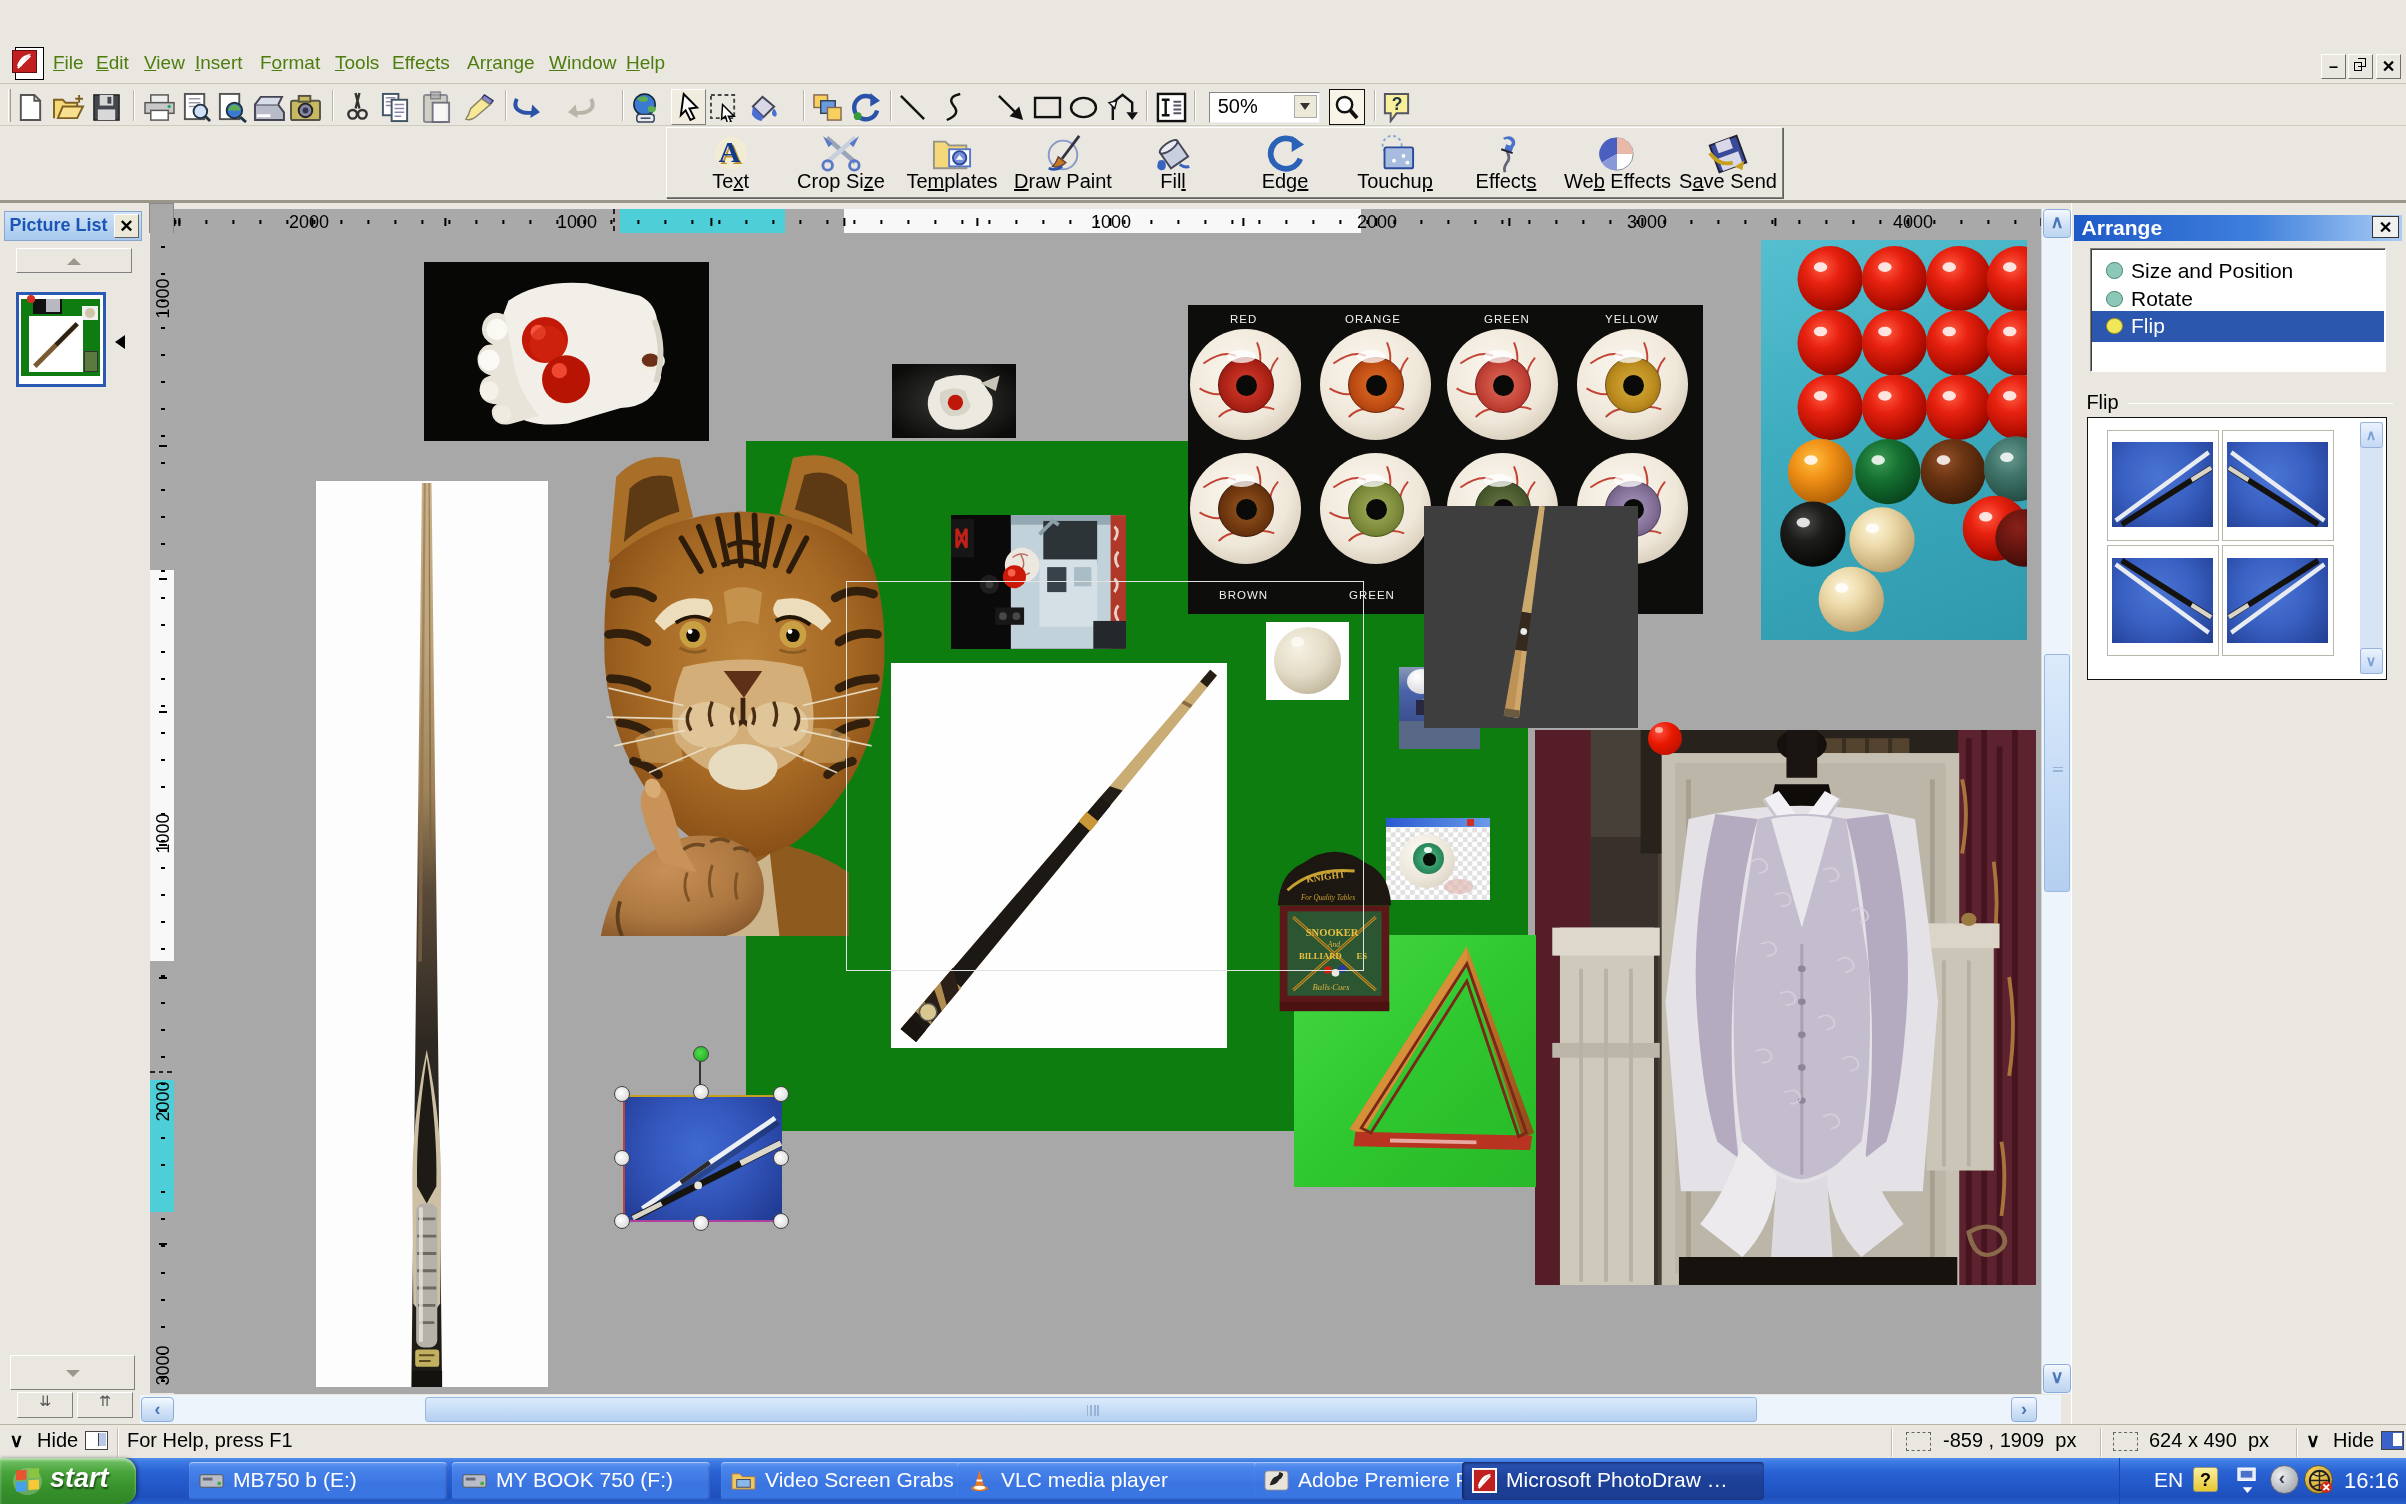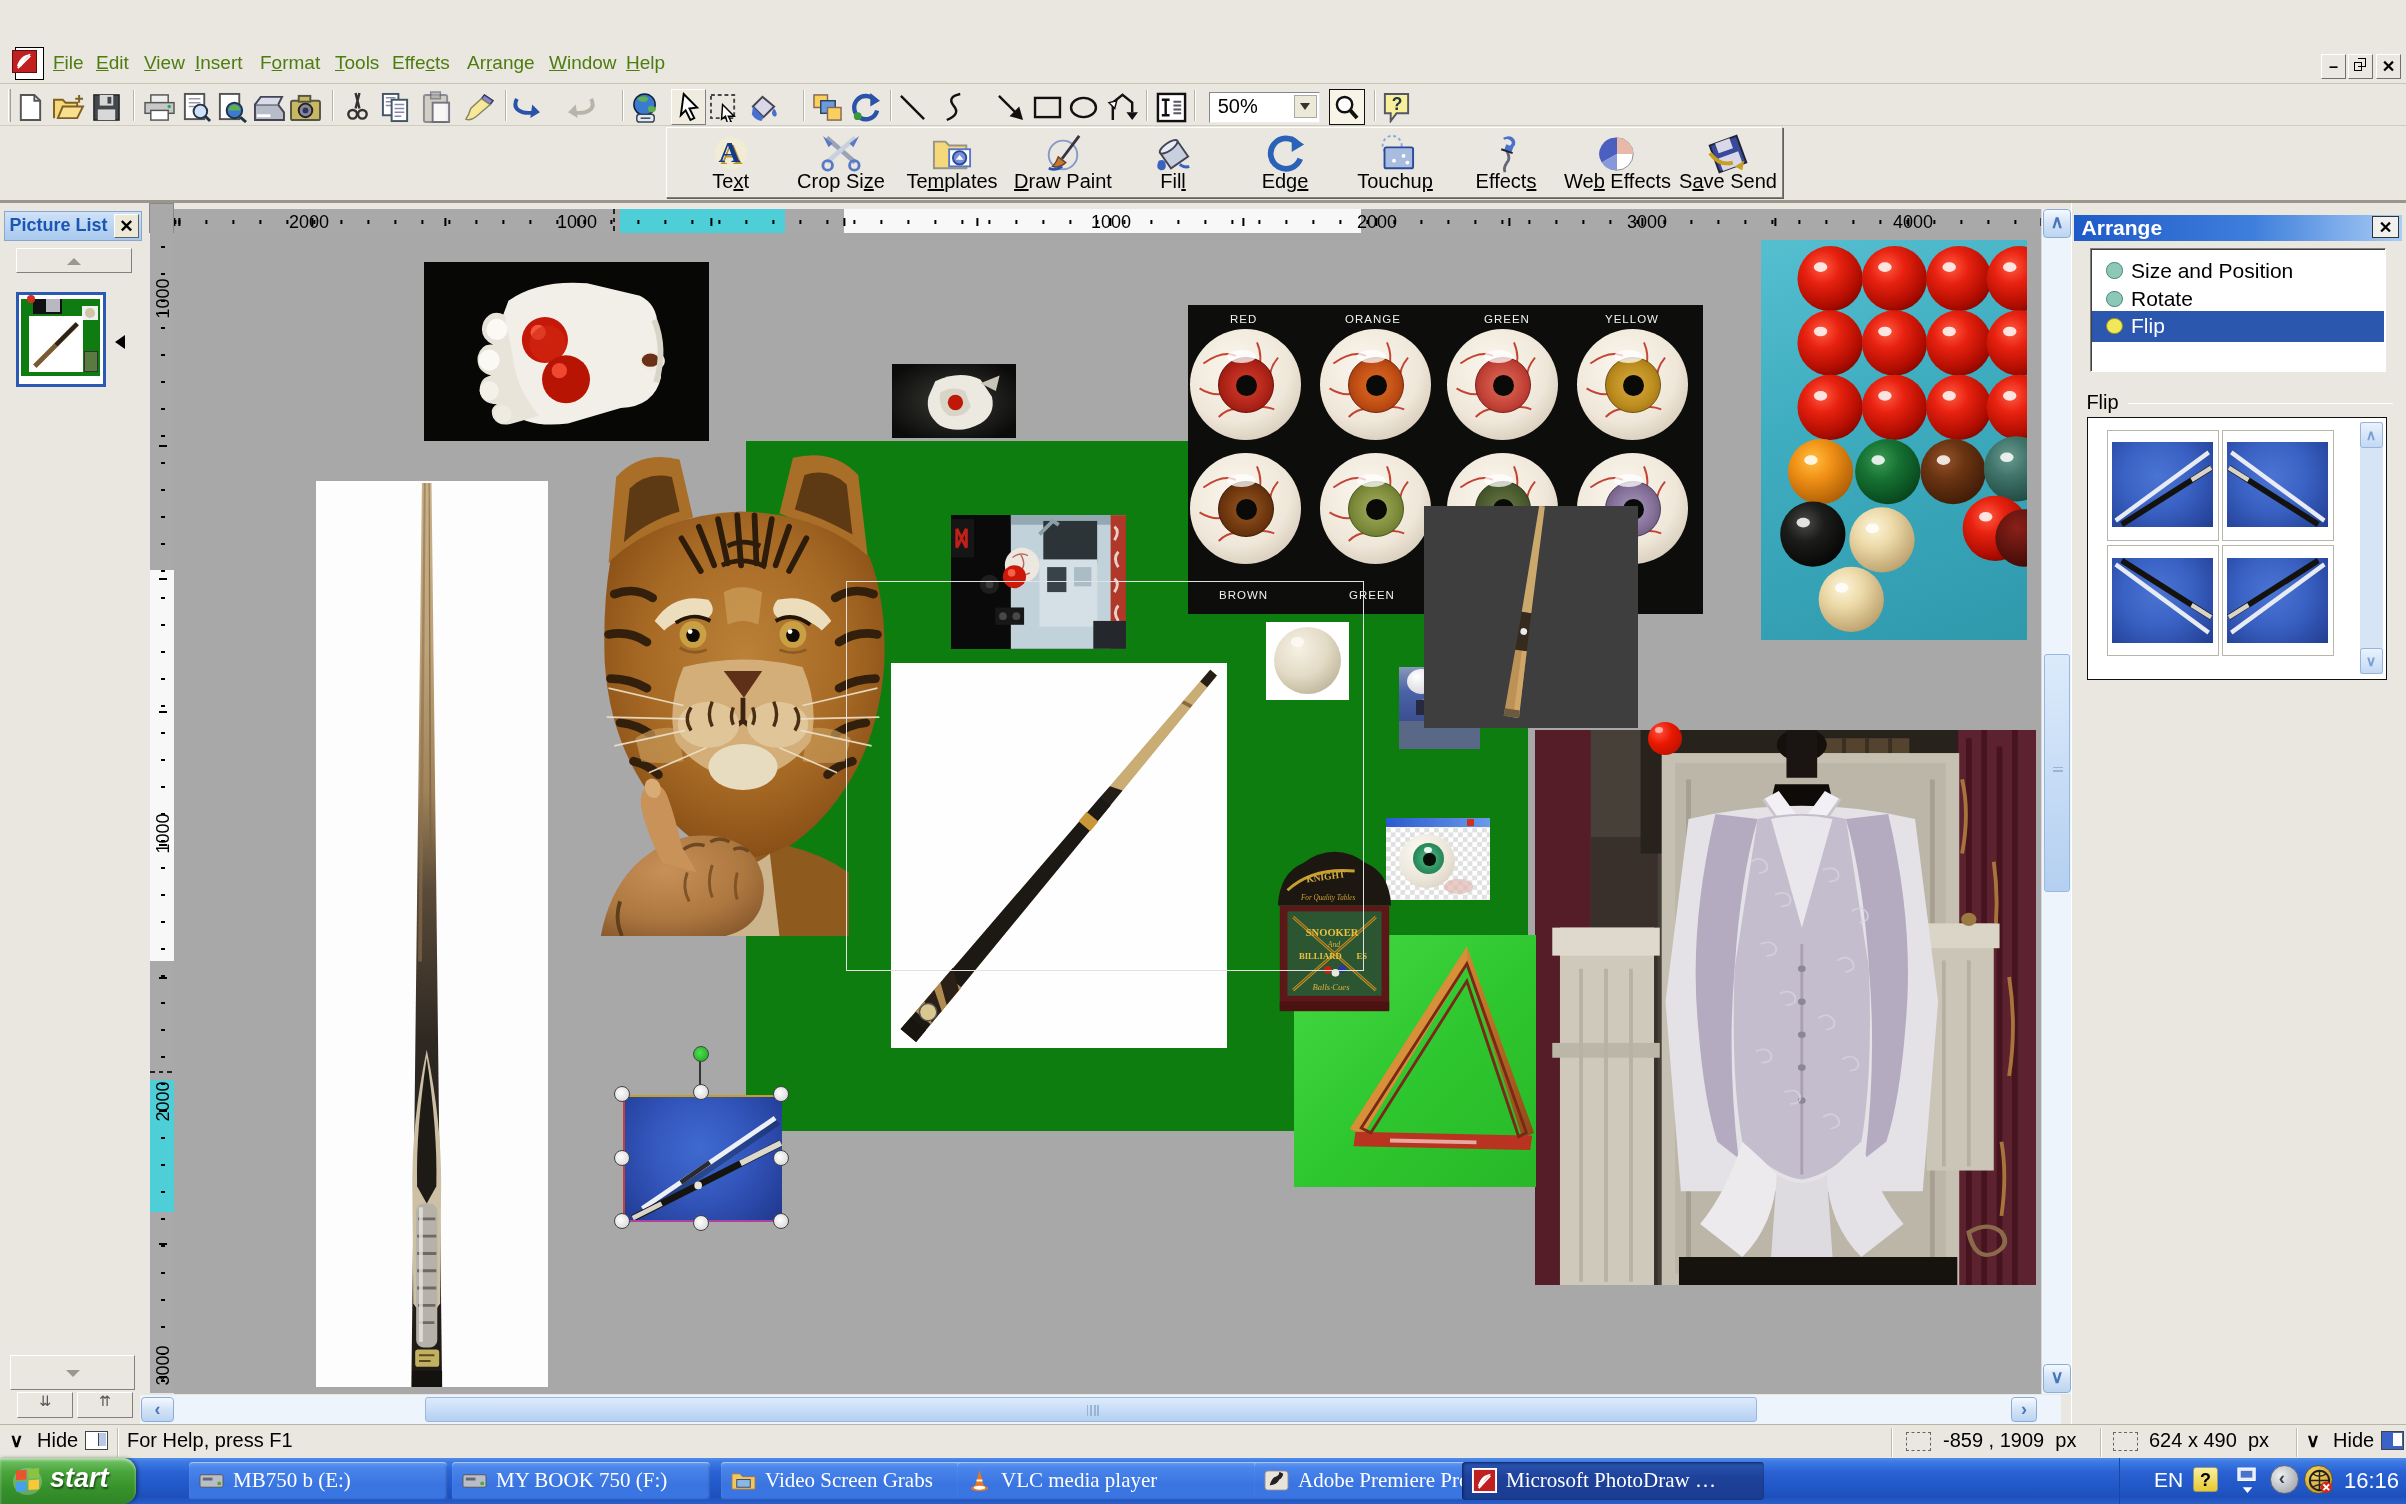--- a/index.html
+++ b/index.html
@@ -80,21 +80,21 @@
 .chev { color:#4a76b8; font-size:18px; font-weight:bold; text-align:center; line-height:25px; }
 
 
 #statusbar { left:0; top:1424px; width:2407px; height:35px; background:#e9e7df; border-top:1.9px solid #b8b5a4; font-size:20px; }
 .sbsep { position:absolute; top:2.9px; width:1.9px; height:29px; background:#c0bdac; border-right:1px solid #fff; }
 
 
 #taskbar { left:0; top:1458px; width:2407px; height:46px; background:linear-gradient(180deg,#4f8ee8 0%,#3d7be4 8%,#2a62d4 30%,#2258c8 60%,#1e50bc 85%,#2860cc 100%); }
 #startbtn { left:0; top:0; width:136px; height:46px; border-radius:0 13.4px 13.4px 0; background:linear-gradient(180deg,#77c46b 0%,#4aa53c 30%,#37922b 65%,#2f8526 100%); box-shadow:inset 0 1.9px 2.9px rgba(255,255,255,0.5), 1.9px 0 3.8px rgba(0,0,0,0.4); }
 #startbtn .st { position:absolute; left:50px; top:4.8px; color:#fff; font-size:27px; font-weight:bold; font-style:italic; text-shadow:1px 1.9px 1.9px rgba(0,0,0,0.5); }
-.taskbtn { position:absolute; top:3.8px; height:38px; border-radius:3.8px; background:linear-gradient(180deg,#639af0 0%,#4a85ec 15%,#3a74e0 60%,#3a77e4 100%); box-shadow:inset 0 1px 1px rgba(255,255,255,0.5), inset -1px -1px 1.9px rgba(0,0,60,0.3); color:#fff; font-size:21px;font-family:Liberation Serif, serif; }
+.taskbtn { position:absolute; top:3.8px; height:38px; border-radius:3.8px; background:linear-gradient(180deg,#639af0 0%,#4a85ec 15%,#3a74e0 60%,#3a77e4 100%); box-shadow:inset 0 1px 1px rgba(255,255,255,0.5), inset -1px -1px 1.9px rgba(0,0,60,0.3); color:#fff; font-size:21px; }
 .taskbtn .ti { position:absolute; left:9.6px; top:6.7px; width:25px; height:25px; }
 .taskbtn .tt { position:absolute; left:44px; top:6.7px; white-space:nowrap; overflow:hidden; }
 #tray { position:absolute; right:0; top:0; width:288px; height:46px; background:linear-gradient(180deg,#4f8ee8 0%,#3d7be4 8%,#2a62d4 30%,#2258c8 60%,#1e50bc 85%,#2860cc 100%); border-left:1.9px solid #1a46a8; }
 .handle { position:absolute; z-index:8; width:16.3px; height:16.3px; border-radius:50%; background:radial-gradient(circle at 5.8px 5.8px,#ffffff,#d0d0d0); border:1.9px solid #444; }
 .eyelabel { position:absolute; color:#f0f0f0; font-size:11.5px; letter-spacing:1px; }
 .eyeball { position:absolute; width:111px; height:111px; border-radius:50%; }
 .iris { position:absolute; left:28px; top:28px; width:56px; height:56px; border-radius:50%; }
 .pupil { position:absolute; left:46px; top:46px; width:21px; height:21px; border-radius:50%; background:#0a0a08; }
 .eyehl { position:absolute; left:37px; top:21px; width:29px; height:13.4px; border-radius:50%; background:rgba(255,255,255,0.75); }
 </style>

